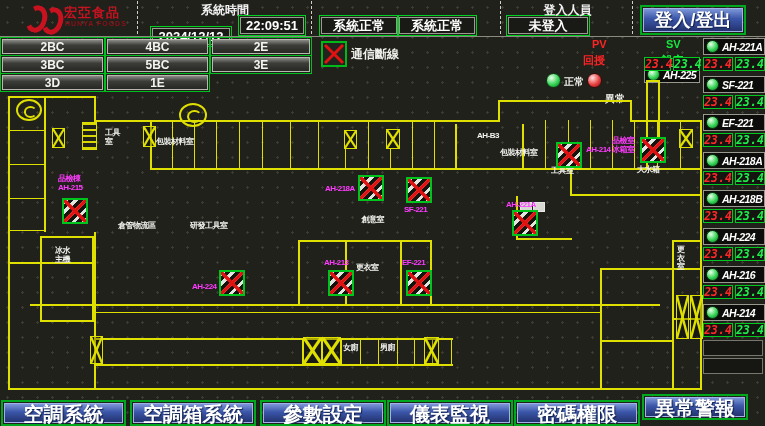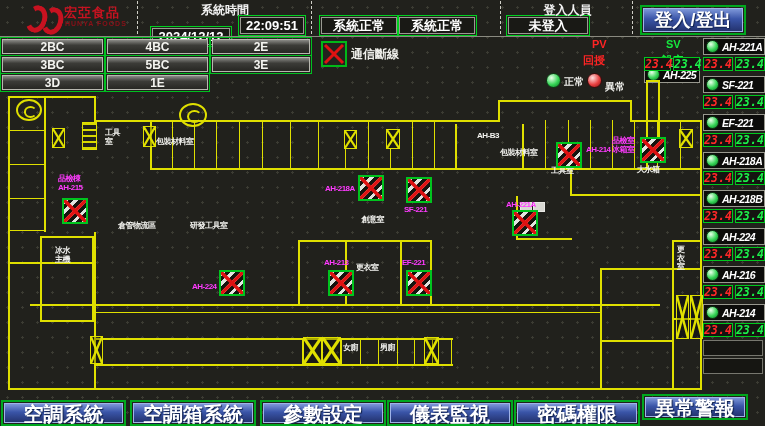--- a/index.html
+++ b/index.html
@@ -130,21 +130,21 @@
   <div class="abs comm-label" style="left:351px;top:46px;">通信斷線</div>
 
   <div class="abs pv-t" style="left:592px;top:38px;">PV</div>
   <div class="abs sv-t" style="left:618px;top:38px;">SV</div>
   <div class="abs pv-t" style="left:583px;top:53px;">回授</div>
   <div class="abs sv-t" style="left:614px;top:53px;">設定</div>
 
   <div class="abs led" style="left:546px;top:73px;"></div>
   <div class="abs led-label" style="left:564px;top:75px;">正常</div>
   <div class="abs led red" style="left:587px;top:73px;"></div>
-  <div class="abs led-label" style="left:605px;top:80px;">異常</div>
+  <div class="abs led-label" style="left:605px;top:92px;">異常</div>
 
   <div id="units">
       <div class="unit-name" style="left: 644px; top: 38px; width: 56px; height: 17px; position: absolute; margin-top: 28px;">
         <div class="led" style="position: relative;"></div>
         <span>AH-225</span>
       </div>
       <div class="val pv" style="left: 644px; top: 57px; width: 27px; height: 14px; position: absolute;">23.4</div>
       <div class="val sv" style="left: 673px; top: 57px; width: 27px; height: 14px; position: absolute;">23.4</div>
       <div class="unit-name" style="left: 703px; top: 38px; width: 62px; height: 17px; position: absolute;">
         <div class="led" style="position: relative;"></div>

